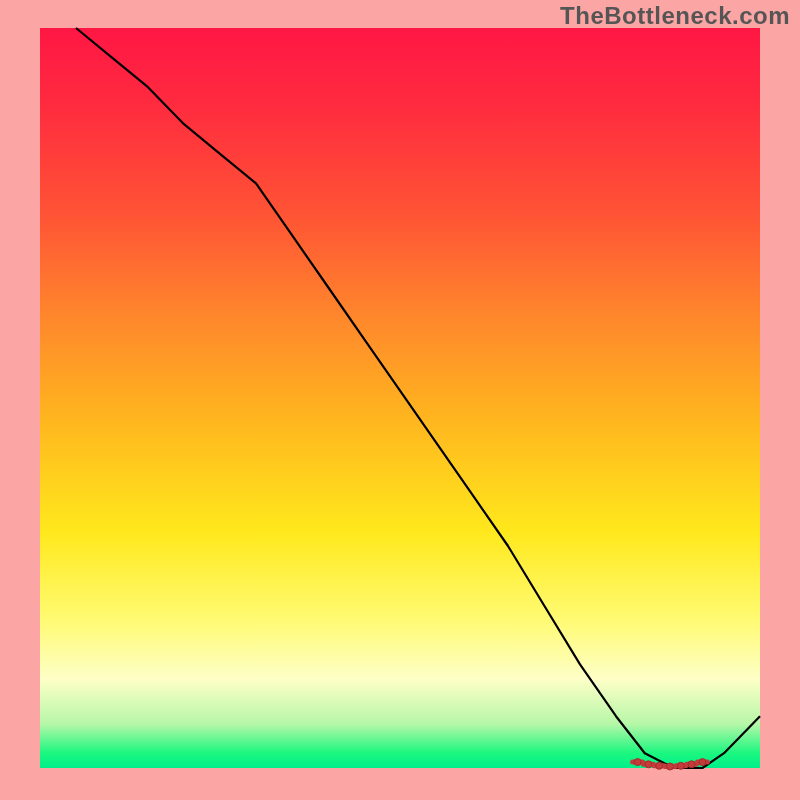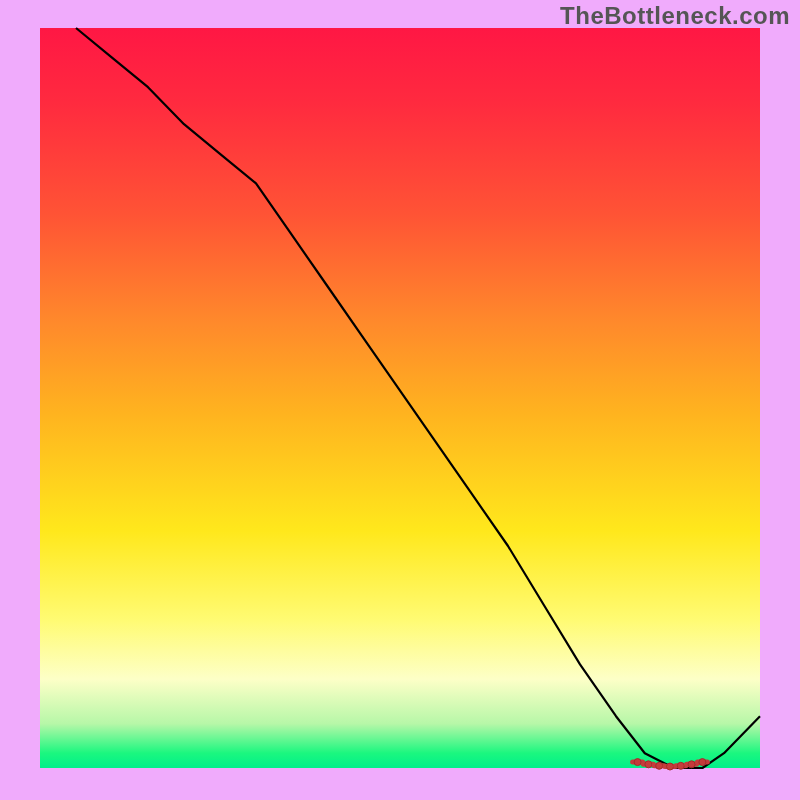--- a/index.html
+++ b/index.html
@@ -8,21 +8,21 @@
     width: 800px;
     height: 800px;
     background: #000;
     font-family: Arial, Helvetica, sans-serif;
     overflow: hidden;
   }
   .frame {
     position: relative;
     width: 800px;
     height: 800px;
-    background: #f0abfc;
+    background: #fca5a5;
   }
   .watermark {
     position: absolute;
     top: 2px;
     right: 10px;
     color: #555;
     font-size: 24px;
     font-weight: bold;
     letter-spacing: 0.5px;
     z-index: 10;

